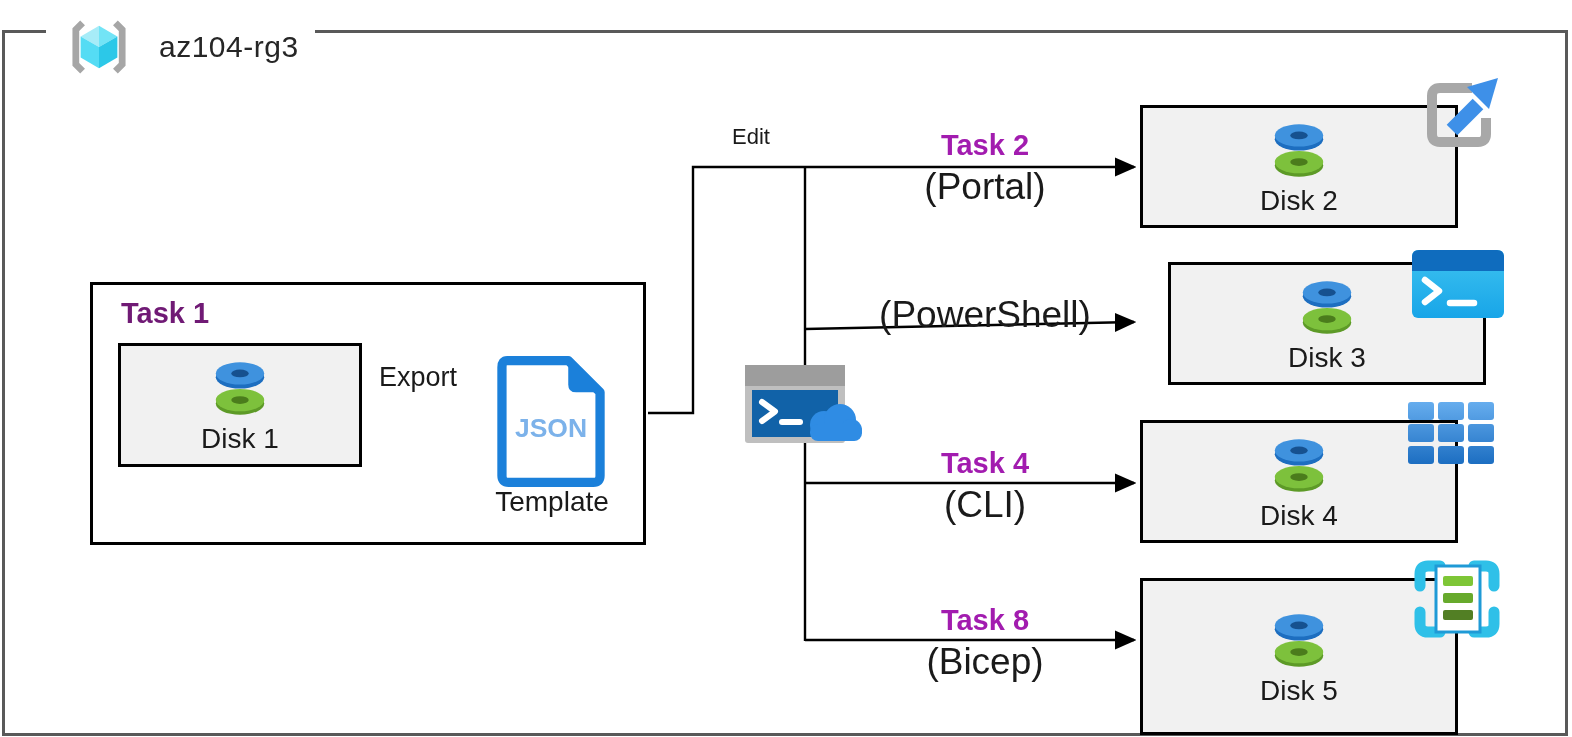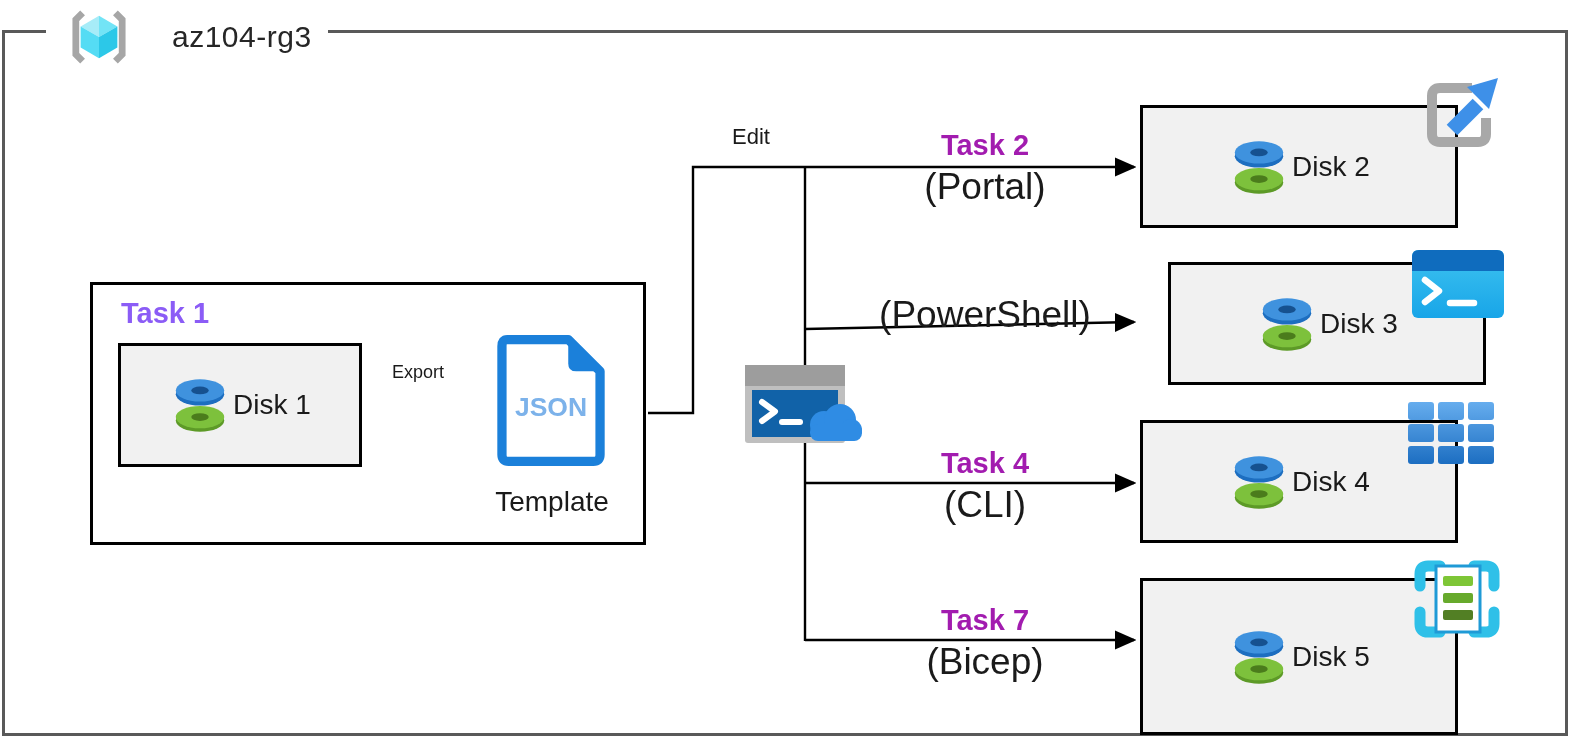--- a/index.html
+++ b/index.html
@@ -6,47 +6,47 @@
   .stage{
     position:relative;width:1572px;height:737px;background:#fff;overflow:hidden;
     font-family:"Liberation Sans",sans-serif;color:#1a1a1a;
   }
   .frame{
     position:absolute;left:2px;top:30px;width:1560px;height:700px;
     border:3px solid #595959;background:#fff;z-index:0;
   }
   .rg-header{
     position:absolute;left:46px;top:0;height:62px;z-index:3;
-    display:flex;align-items:center;gap:36px;background:#fff;padding:6px 16px;
+    display:flex;align-items:center;gap:23px;background:#fff;padding:16px 16px;
   }
   .rg-title{font-size:30px;color:#262626;letter-spacing:0.5px;}
   .connectors{position:absolute;left:0;top:0;z-index:1;pointer-events:none;}
   .box{position:absolute;border:3px solid #000;box-sizing:border-box;z-index:2;}
   .task1-box{left:90px;top:282px;width:556px;height:263px;background:#fff;}
-  .task1-title{position:absolute;left:28px;top:12px;font-size:29px;font-weight:bold;color:#8b5cf6;}
+  .task1-title{position:absolute;left:28px;top:12px;font-size:29px;font-weight:bold;color:#701a75;}
   .disk-card{
-    background:#f1f1f1;display:flex;flex-direction:row;align-items:center;
+    background:#f1f1f1;display:flex;flex-direction:column;align-items:center;
     justify-content:center;gap:2px;
   }
   .disk-card .disk-label{font-size:28px;color:#1a1a1a;}
   .d1{left:118px;top:343px;width:244px;height:124px;}
   .d2{left:1140px;top:105px;width:318px;height:123px;}
   .d3{left:1140px;top:262px;width:318px;height:123px;margin-left:28px;}
   .d4{left:1140px;top:420px;width:318px;height:123px;}
   .d5{left:1140px;top:578px;width:318px;height:157px;}
   .lbl{position:absolute;z-index:2;text-align:center;}
-  .export-lbl{left:358px;top:362px;width:120px;font-size:18px;}
+  .export-lbl{left:358px;top:362px;width:120px;font-size:27px;}
   .template-lbl{left:468px;top:486px;width:168px;font-size:28px;}
   .edit-lbl{left:706px;top:124px;width:90px;font-size:22px;}
   .branch-lbl{position:absolute;left:875px;width:220px;z-index:2;text-align:center;}
   .branch-lbl .t{font-size:29px;font-weight:bold;color:#a21caf;line-height:34px;}
   .branch-lbl .m{font-size:37px;color:#1a1a1a;line-height:32px;margin-top:9px;}
   .b2{top:128px;} .b3{top:290px;} .b4{top:446px;} .b5{top:603px;}
   .icon-abs{position:absolute;z-index:4;}
-  .json-wrap{position:absolute;left:494px;top:334px;z-index:2;}
+  .json-wrap{position:absolute;left:494px;top:355px;z-index:2;}
 </style>
 </head>
 <body>
 
 <div class="stage">
 
   <div class="frame"></div>
 
   <svg class="connectors" width="1572" height="737">
     <defs>
@@ -111,21 +111,21 @@
     <div class="m">(Portal)</div>
   </div>
   <div class="branch-lbl b3">
     <div class="m">(PowerShell)</div>
   </div>
   <div class="branch-lbl b4">
     <div class="t">Task 4</div>
     <div class="m">(CLI)</div>
   </div>
   <div class="branch-lbl b5">
-    <div class="t">Task 7</div>
+    <div class="t">Task 8</div>
     <div class="m">(Bicep)</div>
   </div>
 
   <svg class="icon-abs" style="left:744px;top:364px;" width="120" height="84" viewBox="0 0 120 84">
     <rect x="1" y="1" width="100" height="78" rx="3" fill="#bfbfbf"></rect>
     <rect x="1" y="1" width="100" height="21" fill="#9d9d9d"></rect>
     <rect x="8" y="26" width="86" height="47" fill="#1162a8"></rect>
     <path d="M18,38 L31,47.5 L18,57" stroke="#fff" stroke-width="6" fill="none" stroke-linecap="round" stroke-linejoin="round"></path>
     <line x1="38" y1="58" x2="56" y2="58" stroke="#fff" stroke-width="6" stroke-linecap="round"></line>
     <g fill="#2f8ce4">

